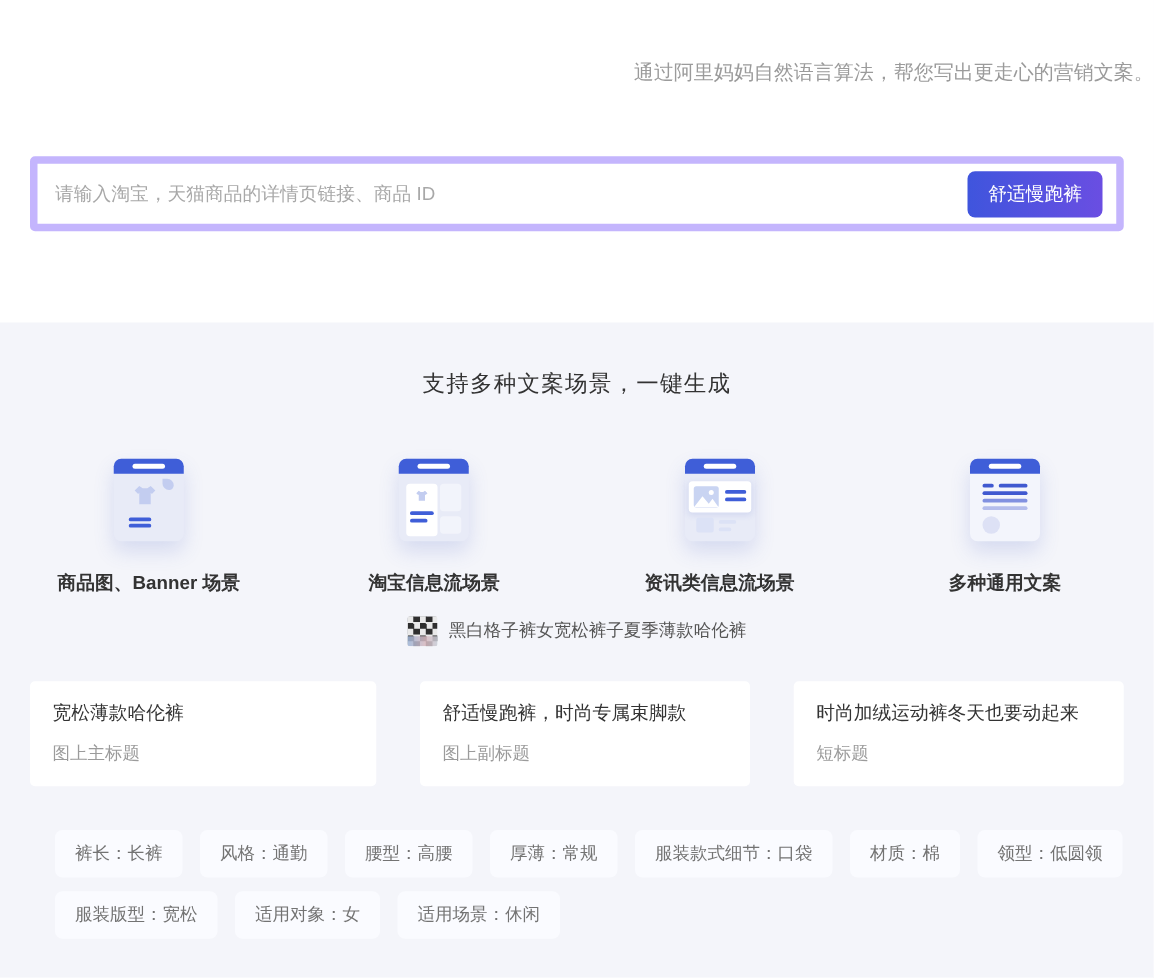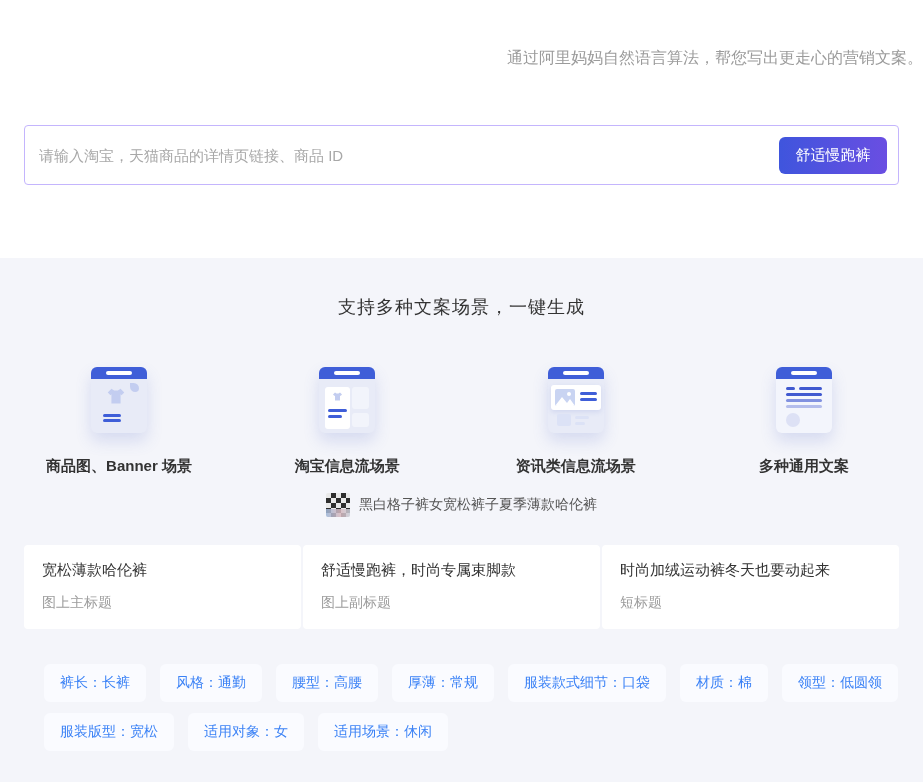--- a/index.html
+++ b/index.html
@@ -13,21 +13,21 @@
   .hero { background: #ffffff; padding-top: 36px; height: 258px; }
   .hero-title {
     text-align: center; font-size: 21px; font-weight: bold; color: #262626;
     letter-spacing: 1px;
   }
   .hero-subtitle {
     text-align: right; font-size: 16px; color: #9b9b9b; margin-top: 12px;
   }
   .search-wrap {
     margin: 56px 24px 0 24px; height: 60px;
-    border: 1px solid #c4b5fd; border-radius: 4px;
+    border: 6px solid #c4b5fd; border-radius: 4px;
     display: flex; align-items: center; background: #fff;
   }
   .search-input {
     flex: 1; border: none; outline: none; height: 100%;
     font-size: 15px; padding: 0 14px; color: #333; background: transparent;
     font-family: inherit;
   }
   .search-input::placeholder { color: #a8a8a8; }
   .gen-btn {
     width: 108px; height: 37px; margin-right: 11px; border: none; cursor: pointer;
@@ -112,35 +112,35 @@
     width: 24px; height: 24px; border-radius: 2px; position: relative; overflow: hidden;
     background: repeating-conic-gradient(#2e2e2e 0% 25%, #e9e9e9 0% 50%) 0 0 / 10px 10px;
   }
   .case-thumb-strip {
     position: absolute; bottom: 0; left: 0; width: 100%; height: 8px;
     background: linear-gradient(90deg, #9db6d8 0%, #d8b9c0 60%, #c9ced8 100%);
     opacity: 0.85;
   }
   .case-title { font-size: 14px; color: #555; margin-left: 9px; }
   
-  .result-cards { display: flex; gap: 2px; margin: 28px 24px 0 24px; }
+  .result-cards { display: flex; gap: 35px; margin: 28px 24px 0 24px; }
   .result-card {
     flex: 1; background: #fff; border-radius: 4px; height: 84px; padding: 16px 18px;
   }
   .result-card:first-child { flex: 0 0 277px; }
   .result-title { font-size: 15px; color: #333; }
   .result-type { font-size: 14px; color: #9b9b9b; margin-top: 14px; }
   
   .tags-row {
     display: flex; flex-wrap: wrap; gap: 14px; margin: 35px 24px 0 44px;
   }
   .tags-row.second { margin-top: 11px; }
   .tag {
     background: #fafbff; border-radius: 6px; padding: 10px 16px;
-    font-size: 14px; color: #3b82f6; white-space: nowrap;
+    font-size: 14px; color: #737373; white-space: nowrap;
   }
 </style>
 </head>
 <body>
 
 <div class="hero">
   <div class="hero-subtitle">通过阿里妈妈自然语言算法，帮您写出更走心的营销文案。</div>
 
   <div class="search-wrap">
     <input class="search-input" type="text" placeholder="请输入淘宝，天猫商品的详情页链接、商品 ID" style="">

